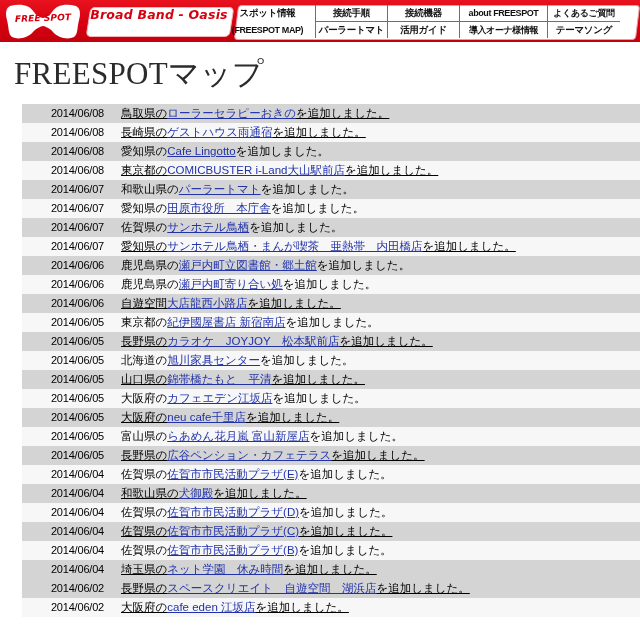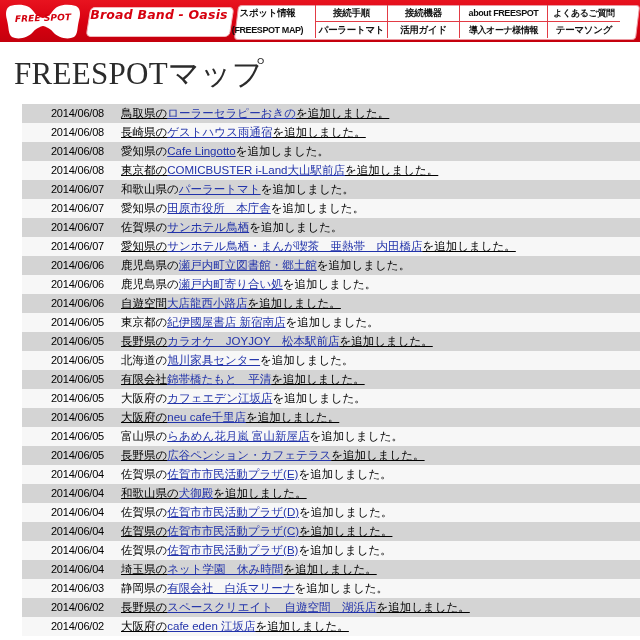--- a/index.html
+++ b/index.html
@@ -309,21 +309,21 @@
         <tr class="odd">
           <td class="date-cell">2014/06/05</td>
           <td class="desc-cell"><span class="desc-inner ul"><span>長野県の</span><a class="news-link">カラオケ　JOYJOY　松本駅前店</a><span>を追加しました。</span></span></td>
         </tr>
         <tr class="even">
           <td class="date-cell">2014/06/05</td>
           <td class="desc-cell"><span class="desc-inner"><span>北海道の</span><a class="news-link">旭川家具センター</a><span>を追加しました。</span></span></td>
         </tr>
         <tr class="odd">
           <td class="date-cell">2014/06/05</td>
-          <td class="desc-cell"><span class="desc-inner ul"><span>有限会社</span><a class="news-link">錦帯橋たもと　平清</a><span>を追加しました。</span></span></td>
+          <td class="desc-cell"><span class="desc-inner ul"><span>山口県の</span><a class="news-link">錦帯橋たもと　平清</a><span>を追加しました。</span></span></td>
         </tr>
         <tr class="even">
           <td class="date-cell">2014/06/05</td>
           <td class="desc-cell"><span class="desc-inner"><span>大阪府の</span><a class="news-link">カフェエデン江坂店</a><span>を追加しました。</span></span></td>
         </tr>
         <tr class="odd">
           <td class="date-cell">2014/06/05</td>
           <td class="desc-cell"><span class="desc-inner ul"><span>大阪府の</span><a class="news-link">neu cafe千里店</a><span>を追加しました。</span></span></td>
         </tr>
         <tr class="even">
@@ -350,24 +350,20 @@
           <td class="date-cell">2014/06/04</td>
           <td class="desc-cell"><span class="desc-inner ul"><span>佐賀県の</span><a class="news-link">佐賀市市民活動プラザ(C)</a><span>を追加しました。</span></span></td>
         </tr>
         <tr class="even">
           <td class="date-cell">2014/06/04</td>
           <td class="desc-cell"><span class="desc-inner"><span>佐賀県の</span><a class="news-link">佐賀市市民活動プラザ(B)</a><span>を追加しました。</span></span></td>
         </tr>
         <tr class="odd">
           <td class="date-cell">2014/06/04</td>
           <td class="desc-cell"><span class="desc-inner ul"><span>埼玉県の</span><a class="news-link">ネット学園　休み時間</a><span>を追加しました。</span></span></td>
-        </tr>
-        <tr class="even">
-          <td class="date-cell">2014/06/03</td>
-          <td class="desc-cell"><span class="desc-inner"><span>静岡県の</span><a class="news-link">有限会社　白浜マリーナ</a><span>を追加しました。</span></span></td>
         </tr>
         <tr class="odd">
           <td class="date-cell">2014/06/02</td>
           <td class="desc-cell"><span class="desc-inner ul"><span>長野県の</span><a class="news-link">スペースクリエイト　自遊空間　湖浜店</a><span>を追加しました。</span></span></td>
         </tr>
         <tr class="even">
           <td class="date-cell">2014/06/02</td>
           <td class="desc-cell"><span class="desc-inner ul"><span>大阪府の</span><a class="news-link">cafe eden 江坂店</a><span>を追加しました。</span></span></td>
         </tr>
       </tbody>

